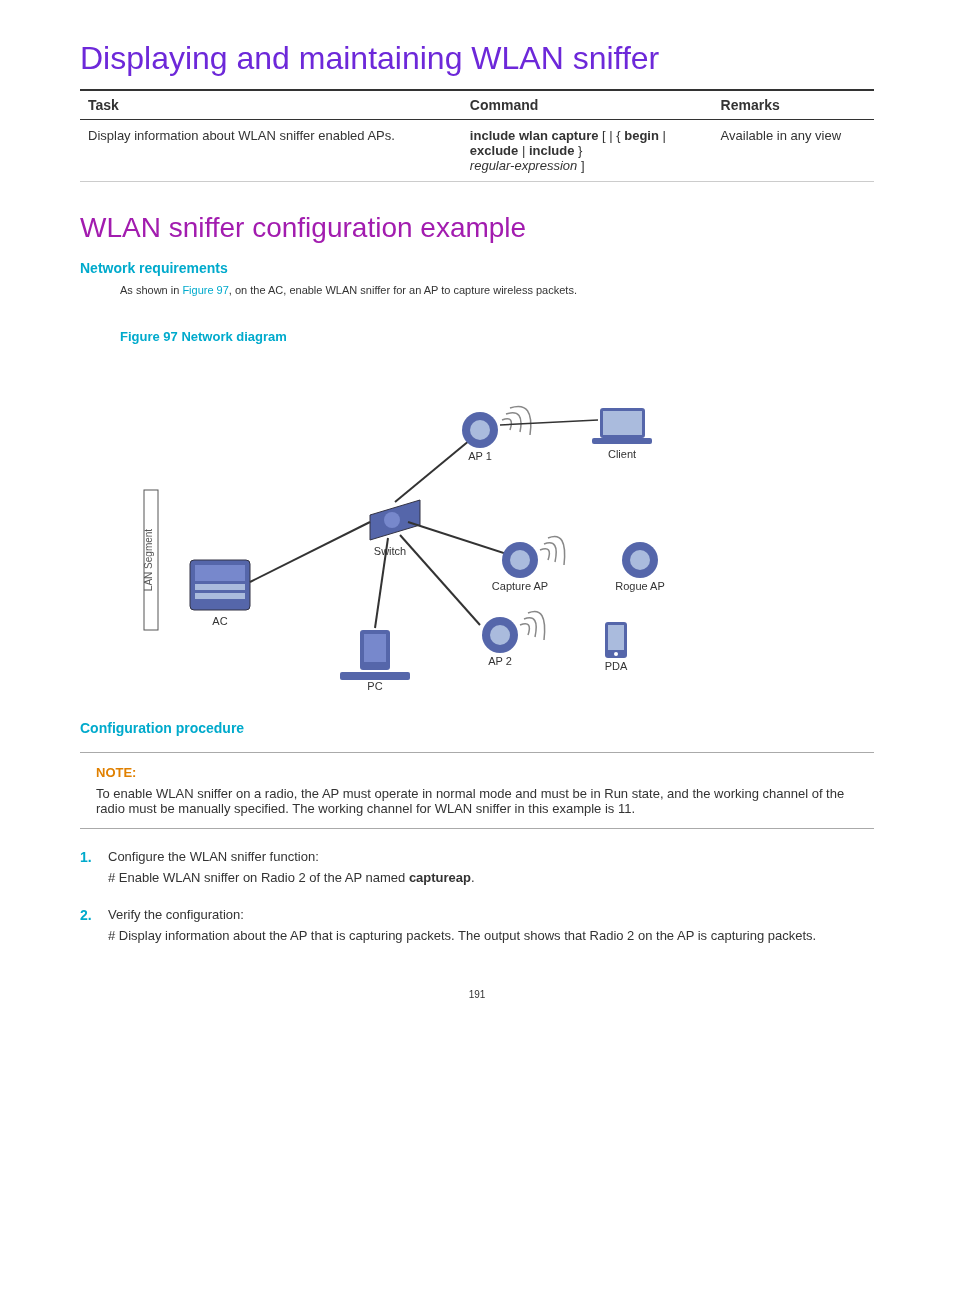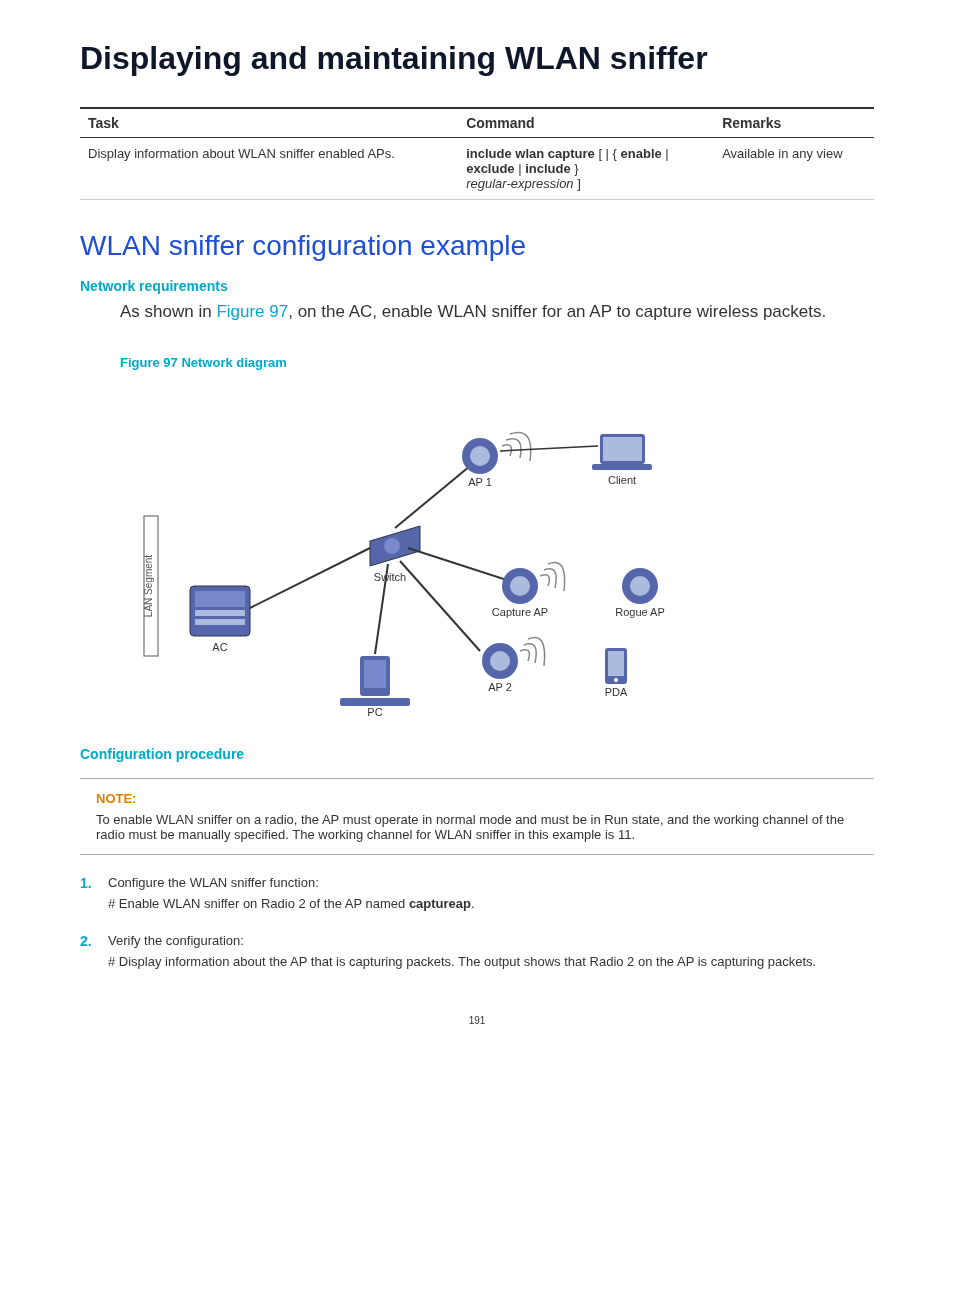--- a/index.html
+++ b/index.html
@@ -7,28 +7,28 @@
       font-family: Arial, sans-serif;
       font-size: 14px;
       color: #333;
       background: #fff;
       width: 954px;
       min-height: 1296px;
       padding: 40px 80px;
     }
     h1 {
       font-size: 32px;
-      font-weight: bold;
-      color: #0f172a;
-      margin-bottom: 30px;
+      font-weight: normal;
+      color: #6d28d9;
+      margin-bottom: 12px;
     }
     h2 {
       font-size: 28px;
       font-weight: normal;
-      color: #1d4ed8;
+      color: #a21caf;
       margin-top: 30px;
       margin-bottom: 16px;
     }
     h3 {
       font-size: 14px;
       font-weight: bold;
       color: #00aacc;
       margin-top: 10px;
       margin-bottom: 8px;
     }
@@ -95,21 +95,21 @@
       font-size: 14px;
     }
     .numbered-item .content {
       flex: 1;
     }
     .numbered-item .content p {
       margin-bottom: 6px;
       font-size: 13px;
     }
     .intro-text {
-      font-size: 17px;
+      font-size: 11px;
       margin-bottom: 8px;
       padding-left: 40px;
     }
     .link-text { color: #00aacc; text-decoration: none; }
     
     .page-number {
       text-align: center;
       margin-top: 40px;
       font-size: 10px;
       color: #333;
@@ -127,21 +127,21 @@
     <tr>
       <th>Task</th>
       <th>Command</th>
       <th>Remarks</th>
     </tr>
   </thead>
   <tbody>
     <tr>
       <td>Display information about WLAN sniffer enabled APs.</td>
       <td>
-        <span class="cmd-bold">include wlan capture</span> [ | { <span class="cmd-bold">enable</span> |<br>
+        <span class="cmd-bold">include wlan capture</span> [ | { <span class="cmd-bold">begin</span> |<br>
         <span class="cmd-bold">exclude</span> | <span class="cmd-bold">include</span> }<br>
         <span class="cmd-italic">regular-expression</span> ]
       </td>
       <td>Available in any view</td>
     </tr>
   </tbody>
 </table>
 
 <h2>WLAN sniffer configuration example</h2>
 

